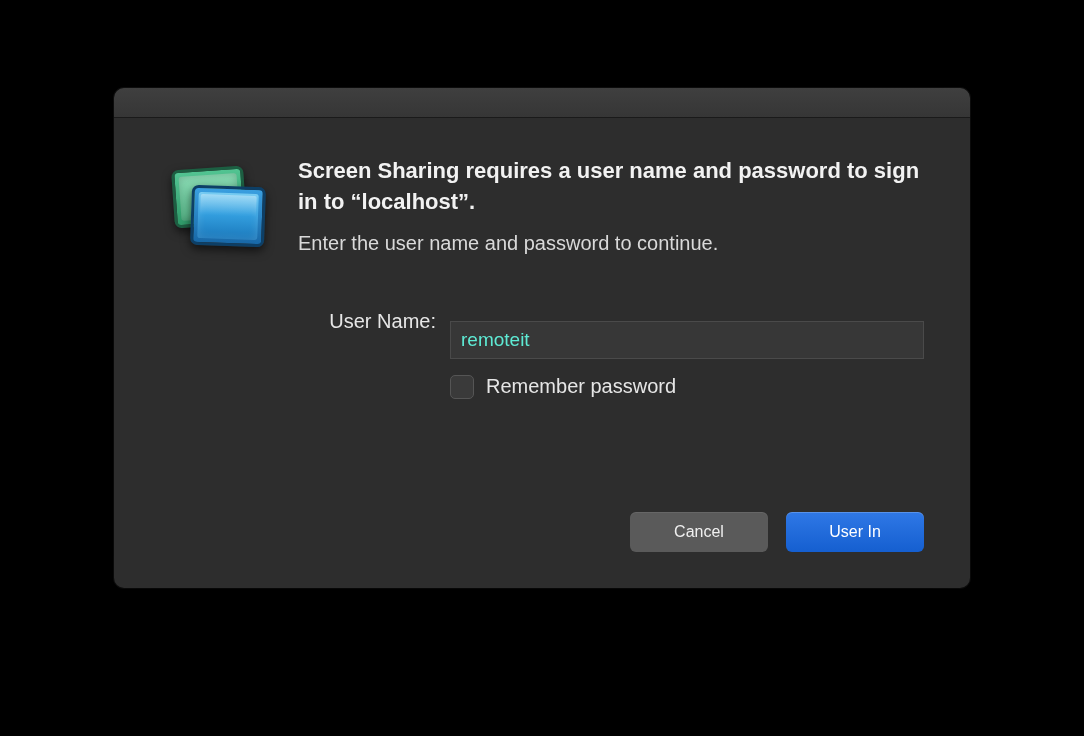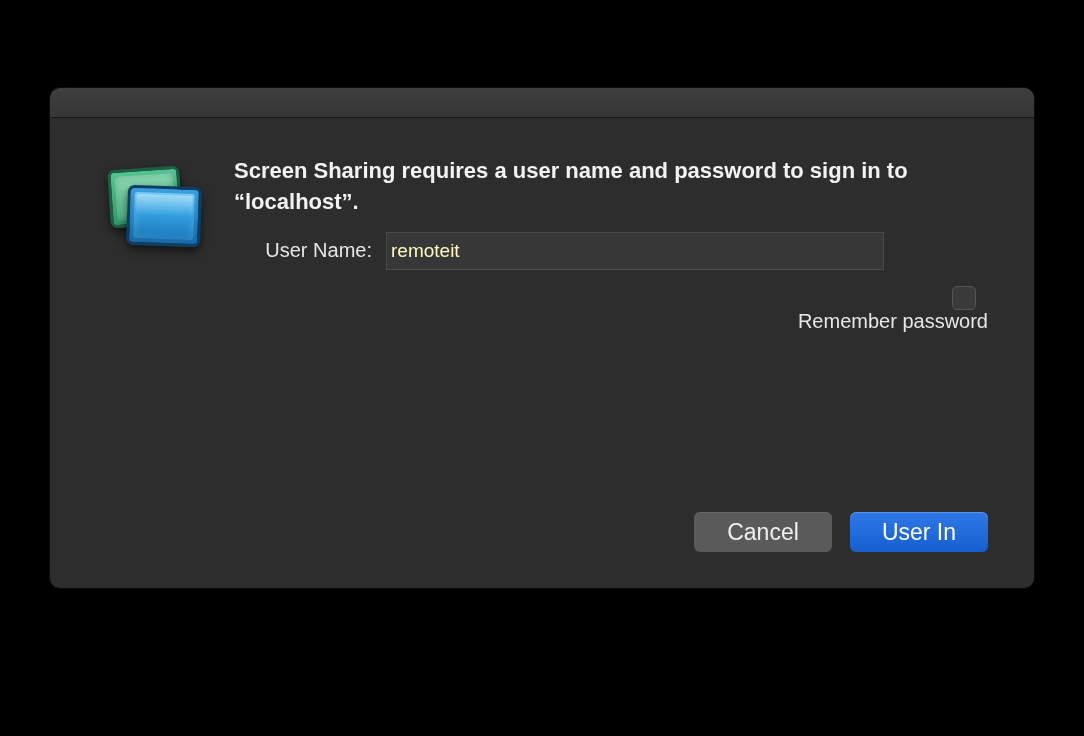--- a/index.html
+++ b/index.html
@@ -12,21 +12,21 @@
       height: 736px;
       background: #000;
       font-family: -apple-system, BlinkMacSystemFont, "Helvetica Neue", Arial, sans-serif;
       display: flex;
       align-items: flex-start;
       justify-content: center;
       padding-top: 88px;
       overflow: hidden;
     }
     .dialog {
-      width: 984px;
+      width: 856px;
       height: 500px;
       background: #2d2d2d;
       border-radius: 10px;
       box-shadow: 0 20px 60px rgba(0,0,0,0.7), 0 0 0 1px rgba(255,255,255,0.06);
       position: relative;
       overflow: hidden;
     }
     .titlebar {
       height: 30px;
       background: linear-gradient(to bottom, #3f3f3f, #363636);
@@ -125,36 +125,36 @@
       color: #e6e6e6;
       padding-right: 14px;
       padding-left: 14px;
     }
     .text-input {
       flex: 1;
       max-width: 498px;
       height: 38px;
       background: #373737;
       border: 1px solid #4a4a4a;
-      color: #fef9c3;
+      color: #5eead4;
       font-size: 19px;
-      padding: 0 4px;
+      padding: 0 10px;
       font-family: inherit;
       outline: none;
+      margin-top: 36px;
     }
     .pwd {
       letter-spacing: 3px;
       font-family: Arial, sans-serif;
     }
     .checkbox-row {
       display: flex;
-      align-items: flex-end;
+      align-items: flex-start;
       margin-left: 152px;
       margin-top: 16px;
-      flex-direction: column;
     }
     .chk {
       width: 24px;
       height: 24px;
       border-radius: 5px;
       background: #3a3a3a;
       border: 1px solid #555;
       margin-right: 12px;
       cursor: pointer;
     }
@@ -167,21 +167,21 @@
       position: absolute;
       right: 46px;
       bottom: 36px;
       display: flex;
       gap: 18px;
     }
     .btn {
       min-width: 138px;
       height: 40px;
       border-radius: 6px;
-      font-size: 23px;
+      font-size: 16px;
       border: none;
       cursor: pointer;
       font-family: inherit;
       padding: 0 22px;
     }
     .btn.cancel {
       background: #5a5a5a;
       color: #f0f0f0;
       box-shadow: inset 0 1px 0 rgba(255,255,255,0.08);
     }
@@ -204,20 +204,21 @@
             <div class="inner"></div>
           </div>
         <div class="screen front">
             <div class="inner"></div>
           </div>
       </div>
     </div>
 
     <div class="text-block">
       <div class="heading">Screen Sharing requires a user name and password to sign in to “localhost”.</div>
+      <div class="subheading">Enter the user name and password to continue.</div>
 
       <div class="form-row">
         <div class="form-label">User Name:</div>
         <input class="text-input" type="text" value="remoteit" style="">
       </div>
 
 
       <div class="checkbox-row">
         <div class="chk" role="checkbox" aria-checked="false"></div>
         <label class="chk-label">Remember password</label>

